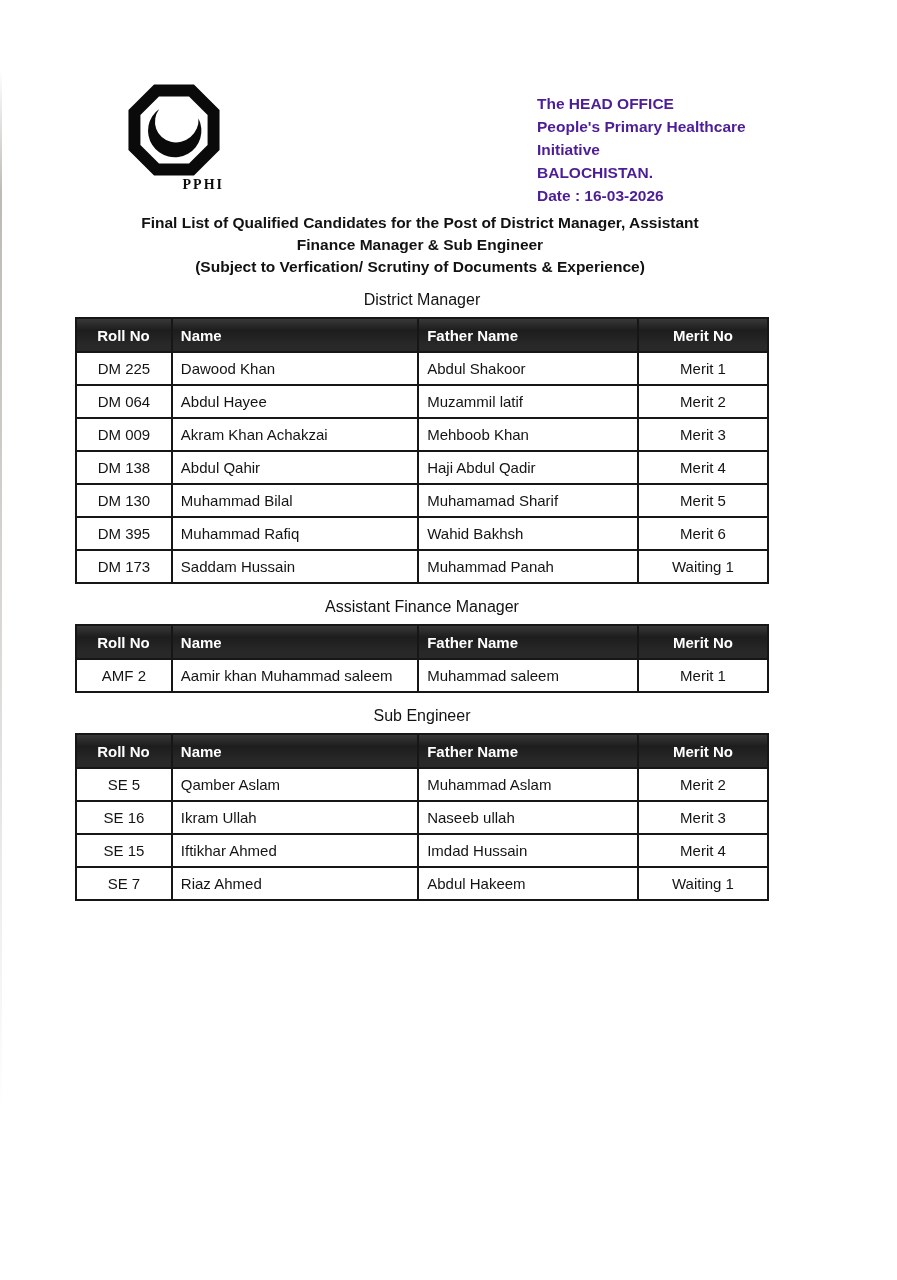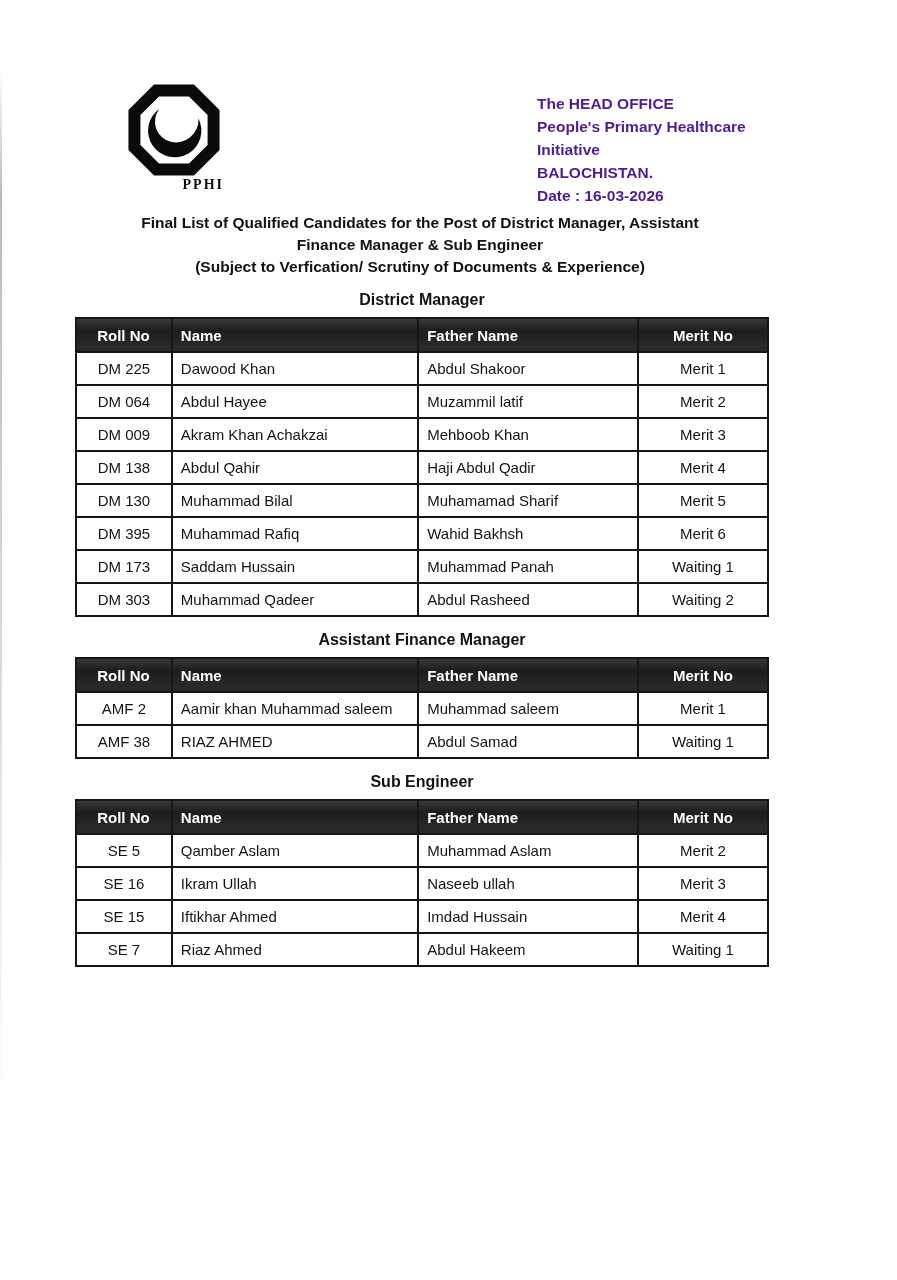--- a/index.html
+++ b/index.html
@@ -33,21 +33,21 @@
 
   
   .title-block{
     position:absolute;left:70px;top:212px;width:700px;
     text-align:center;font-weight:bold;font-size:15.5px;line-height:22px;color:#121212;
   }
 
   
   .content{position:absolute;left:75px;top:290px;width:694px;}
   .section-heading{
-    text-align:center;font-weight:bold;font-size:16px;color:#121212;
+    text-align:center;font-weight:normal;font-size:16px;color:#121212;
     margin:0 0 7px 0;line-height:20px;
   }
   .section-heading.gap{margin-top:13px;}
   table{
     width:100%;border-collapse:collapse;table-layout:fixed;
     margin-bottom:2px;
   }
   th,td{
     border:2px solid #161616;
     font-size:15px;
@@ -141,52 +141,40 @@
             <td class="c1">Muhammad Rafiq</td>
             <td class="c2">Wahid Bakhsh</td>
             <td class="c3">Merit 6</td>
           </tr>
           <tr>
             <td class="c0">DM 173</td>
             <td class="c1">Saddam Hussain</td>
             <td class="c2">Muhammad Panah</td>
             <td class="c3">Waiting 1</td>
           </tr>
-          <tr>
-            <td class="c0">DM 303</td>
-            <td class="c1">Muhammad Qadeer</td>
-            <td class="c2">Abdul Rasheed</td>
-            <td class="c3">Waiting 2</td>
-          </tr>
         </tbody>
       </table>
 
     <div class="section-heading gap">Assistant Finance Manager</div>
     <table>
         <thead>
           <tr>
             <th class="c0">Roll No</th>
             <th class="c1">Name</th>
             <th class="c2">Father Name</th>
             <th class="c3">Merit No</th>
           </tr>
         </thead>
         <tbody>
           <tr>
             <td class="c0">AMF 2</td>
             <td class="c1">Aamir khan Muhammad saleem</td>
             <td class="c2">Muhammad saleem</td>
             <td class="c3">Merit 1</td>
           </tr>
-          <tr>
-            <td class="c0">AMF 38</td>
-            <td class="c1">RIAZ AHMED</td>
-            <td class="c2">Abdul Samad</td>
-            <td class="c3">Waiting 1</td>
-          </tr>
         </tbody>
       </table>
 
     <div class="section-heading gap">Sub Engineer</div>
     <table>
         <thead>
           <tr>
             <th class="c0">Roll No</th>
             <th class="c1">Name</th>
             <th class="c2">Father Name</th>

